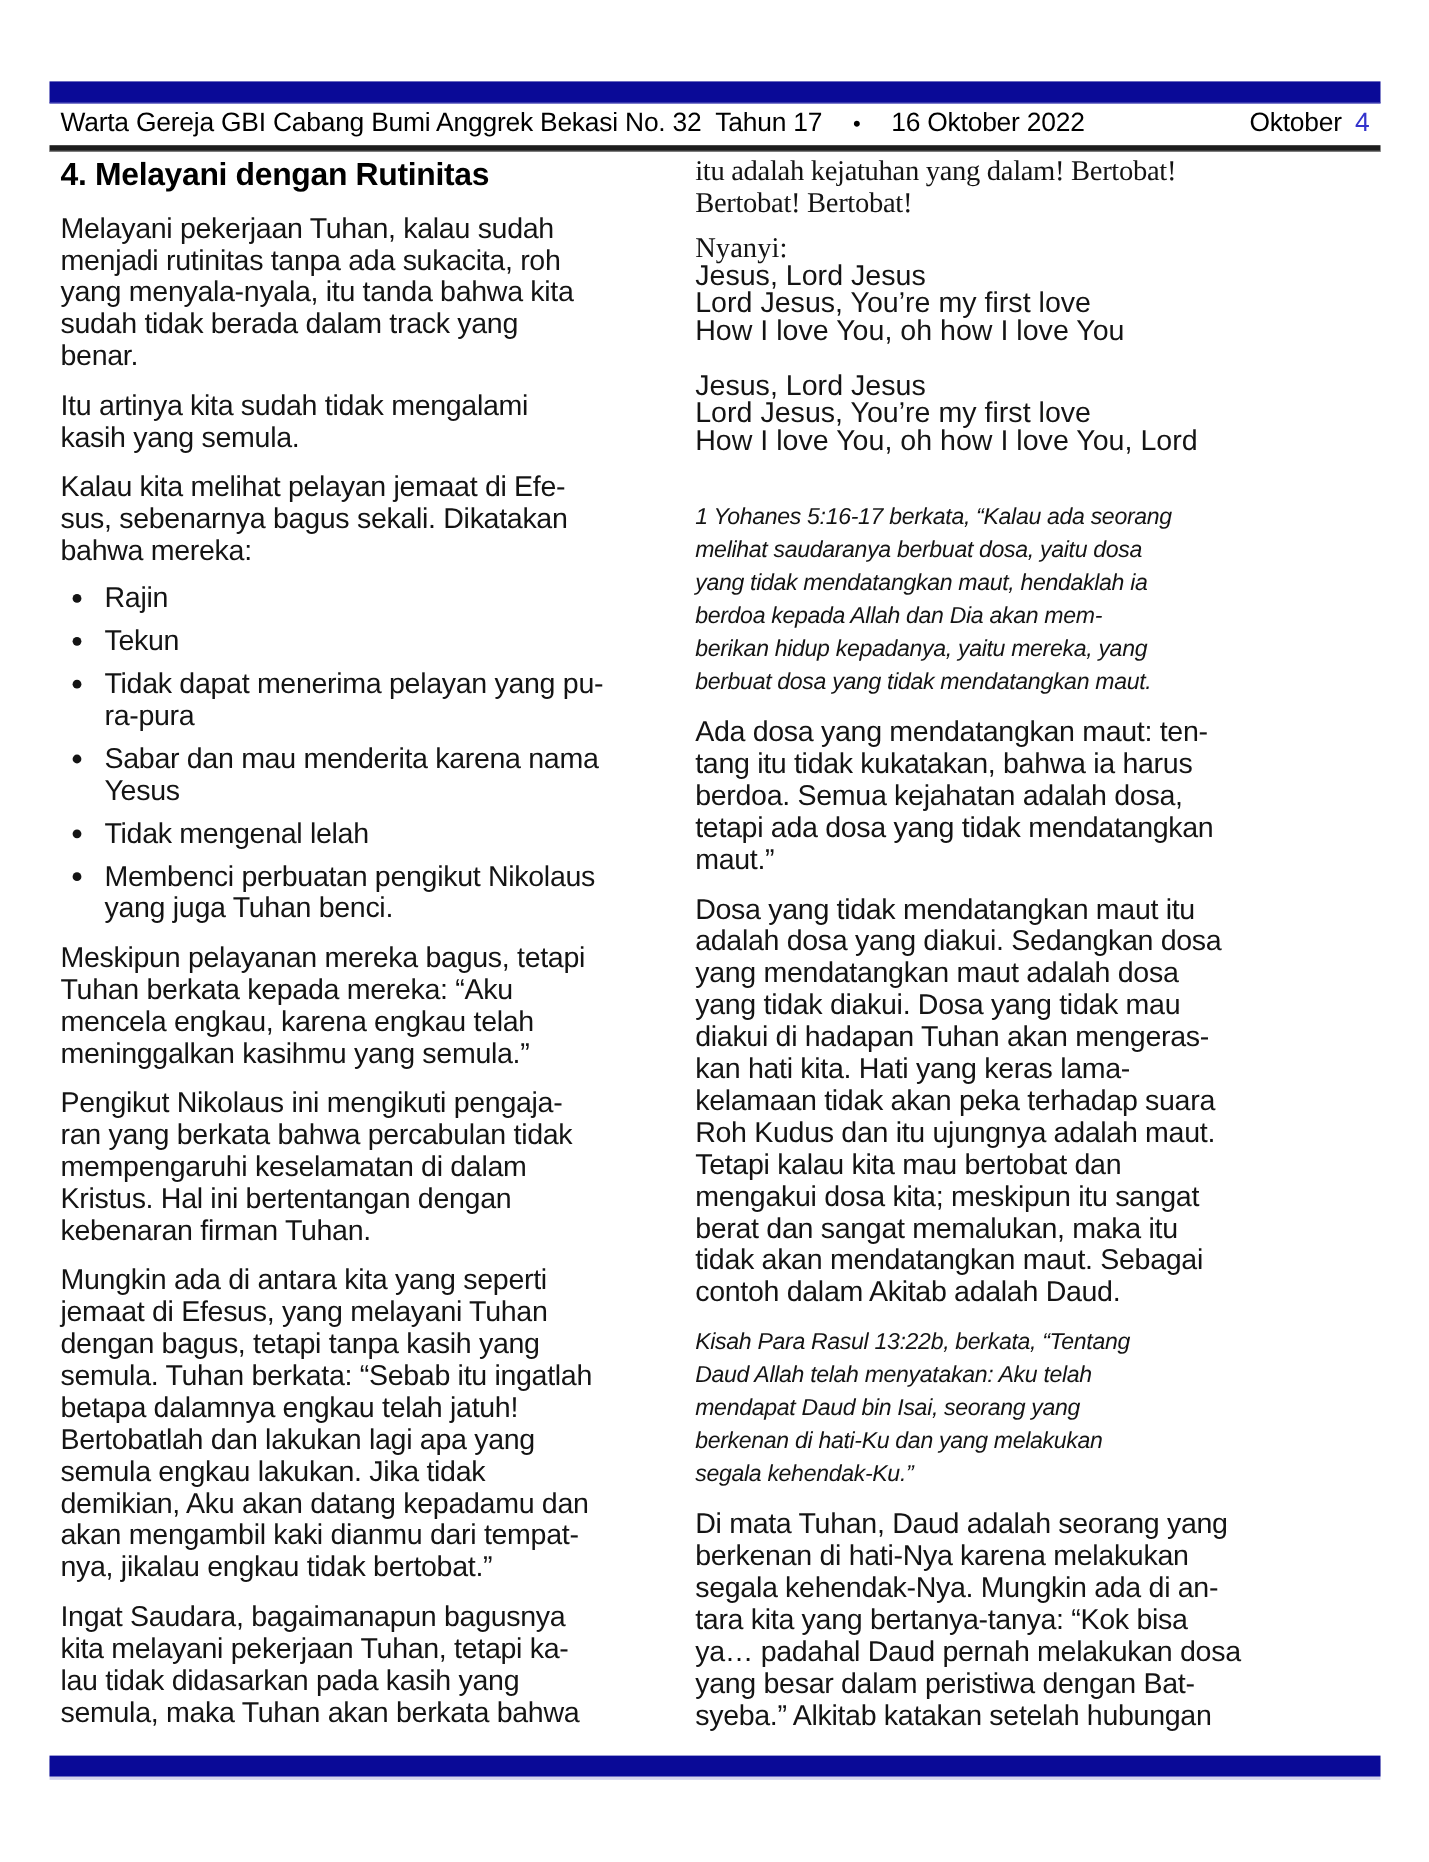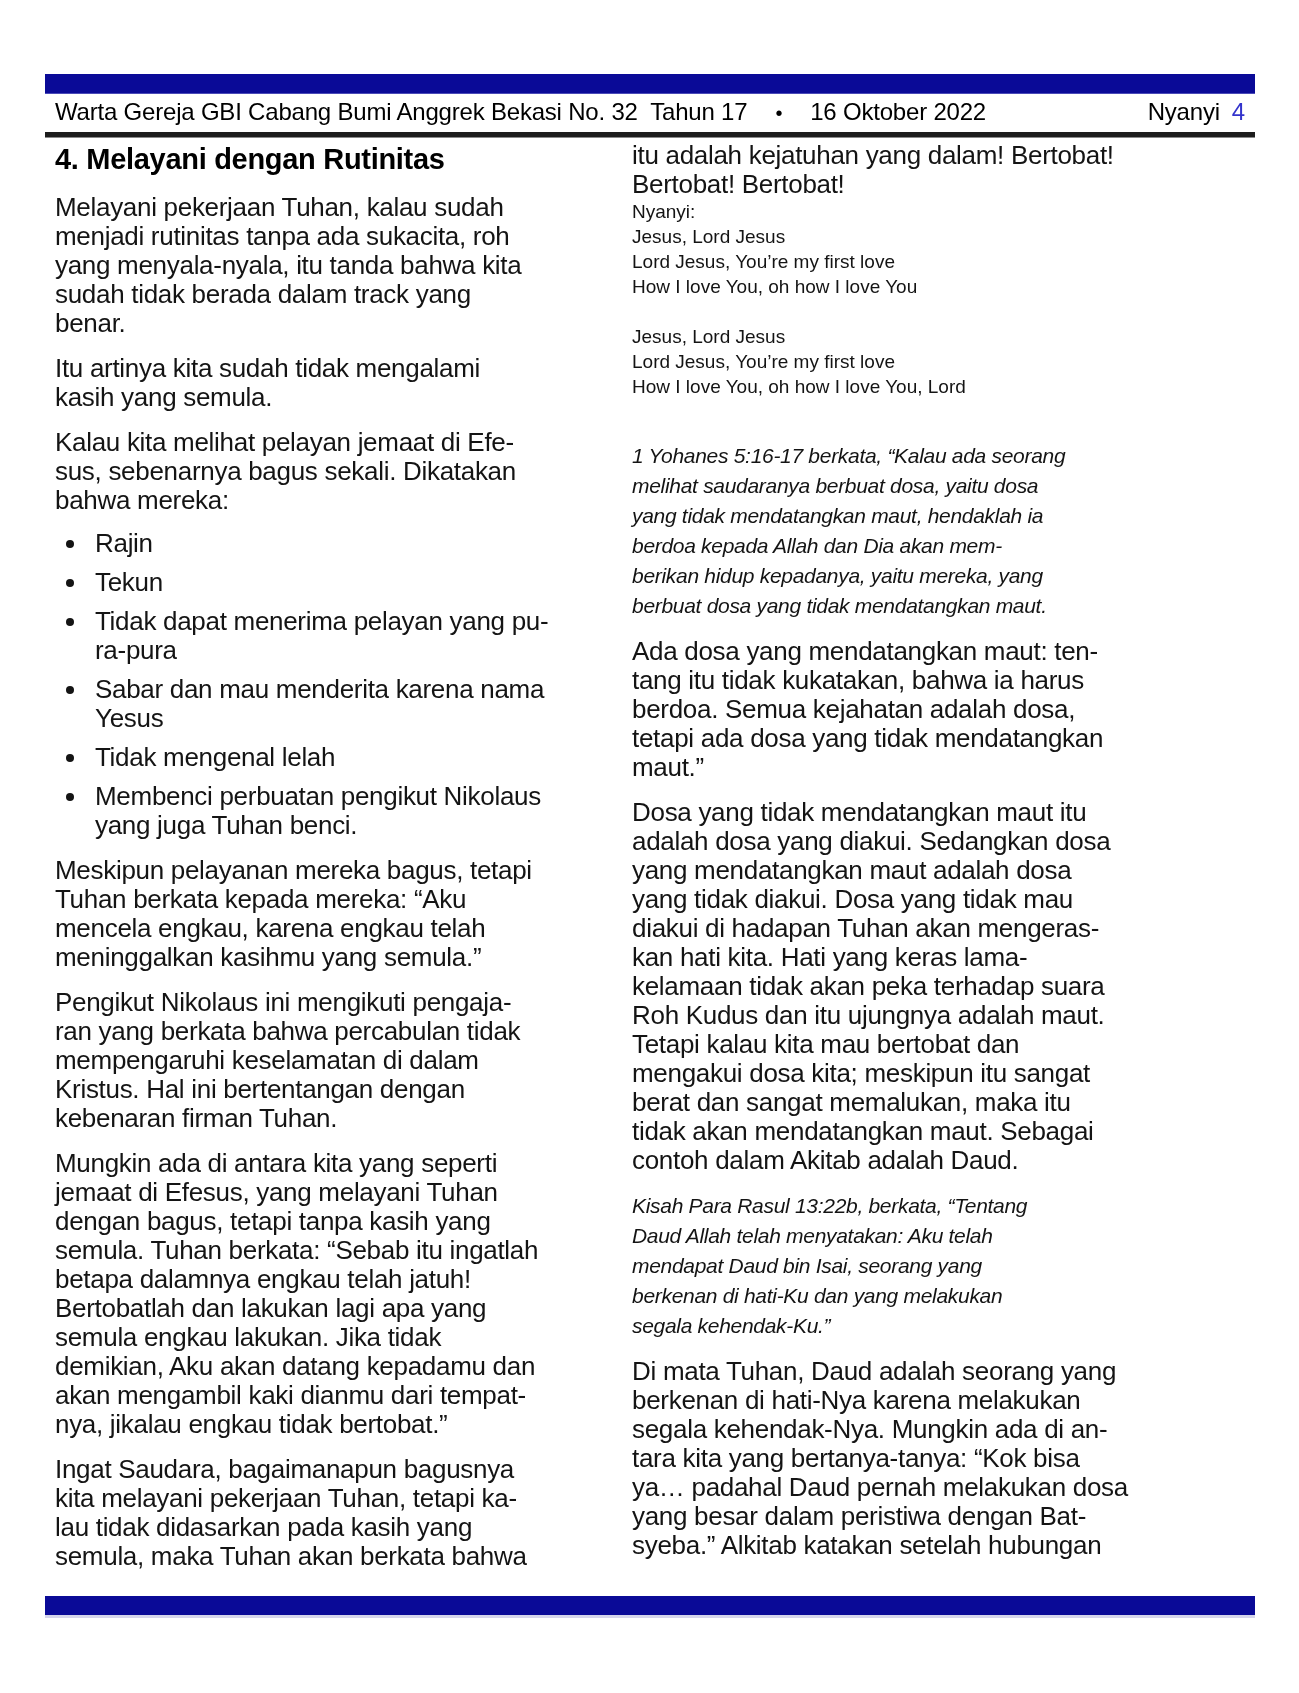--- a/index.html
+++ b/index.html
@@ -38,27 +38,27 @@
     display: grid; grid-template-columns: 545px 540px; column-gap: 32px;
     color: #141414;
   }
   .col { font-size: 26px; line-height: 29px; letter-spacing: -0.3px; }
 
   .col h2 {
     margin: 0 0 8px 0; font-size: 29px; line-height: 36px;
     font-weight: bold; color: #000; white-space: pre; letter-spacing: -0.3px;
   }
   .col p { margin: 16px 0 0 0; white-space: pre; }
-  .col p:first-child { margin-top: 0; }
+  .col p:first-child { margin-top: 0; font-family: Liberation Serif, serif; }
 
   ul.bullet-list { margin: 14px 0 15px 0; padding: 0 0 0 34px; list-style: disc outside; }
   ul.bullet-list li { margin-top: 10px; white-space: pre; padding-left: 6px; }
   ul.bullet-list li:first-child { margin-top: 4px; }
 
-  .song { margin-top: 0; font-size: 19px; line-height: 25px; letter-spacing: 0; }
+  .song { margin-top: 14px; font-size: 26px; line-height: 25px; letter-spacing: 0; }
   .song p { margin: 0; white-space: pre; }
   .song p.stanza-2 { margin-top: 25px; }
 
   .scripture { font-style: italic; font-size: 21px; line-height: 30px; }
   .scripture-gap { margin-top: 42px !important; }
 
   .footer-title {
     position: absolute; left: 75px; top: 1620px;
     font-size: 34px; font-weight: bold; color: #000;
     letter-spacing: 0.2px; white-space: pre;
@@ -71,21 +71,21 @@
 
   <div class="blue-bar top-bar"></div>
 
   <div class="header-row">
     <div class="header-left">
       <span>Warta Gereja GBI Cabang Bumi Anggrek Bekasi No. 32  Tahun 17</span>
       <span class="header-dot">•</span>
       <span>16 Oktober 2022</span>
     </div>
     <div class="header-right">
-      <span>Nyanyi</span>
+      <span>Oktober</span>
       <span class="page-number">4</span>
     </div>
   </div>
 
   <div class="header-rule"></div>
 
   <main class="columns">
 
     <section class="col">
       <h2>4. Melayani dengan Rutinitas</h2>

